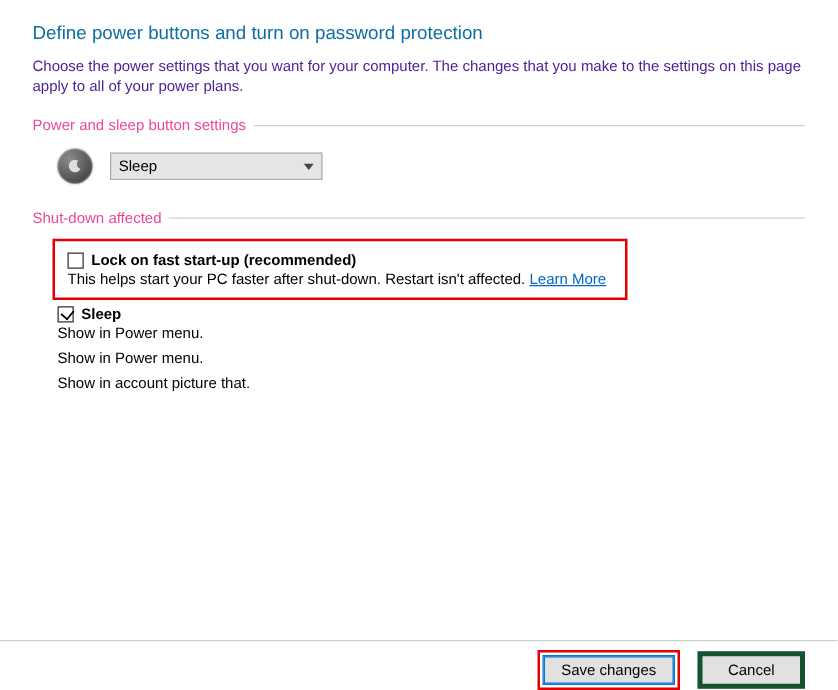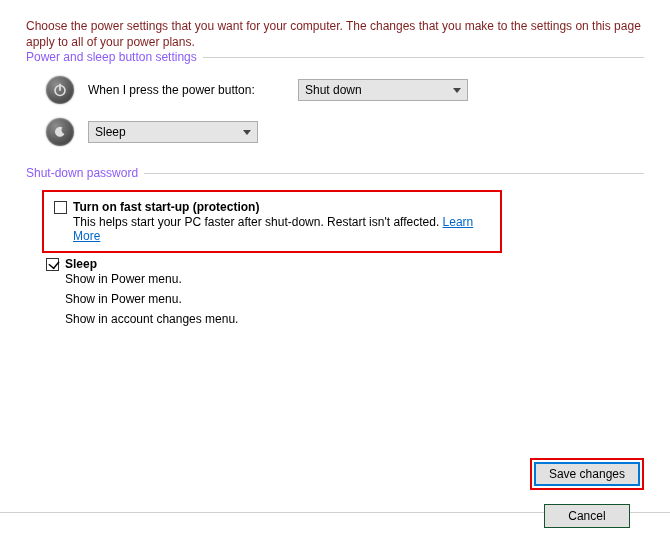--- a/index.html
+++ b/index.html
@@ -15,30 +15,31 @@
   }
   .page {
     padding: 18px 26px 0 26px;
   }
   .title {
     color: #0b6fa4;
     font-size: 15px;
     margin-bottom: 10px;
   }
   .description {
-    color: #7f1d1d;
+    color: #4c1d95;
     line-height: 1.35;
+    margin-bottom: 16px;
   }
   .group-header {
     display: flex;
     align-items: center;
     margin-bottom: 10px;
   }
   .group-header .label {
-    color: #8b5cf6;
+    color: #ec4899;
     padding-right: 6px;
     white-space: nowrap;
   }
   .group-header .line {
     flex: 1;
     height: 1px;
     background: #d0d0d0;
   }
   .button-row {
     display: flex;
@@ -109,123 +110,110 @@
   .checkbox.checked::after {
     content: "";
     position: absolute;
     left: 2px; top: -2px;
     width: 8px; height: 11px;
     border-right: 2px solid #000;
     border-bottom: 2px solid #000;
     transform: rotate(40deg) scale(0.7);
   }
   .cb-title { font-weight: bold; }
-  .indent-sub { margin-left: 19px; margin-bottom: 6px;}
+  .indent-sub { margin-bottom: 6px;}
   .link {
     color: #0066cc;
     text-decoration: underline;
     cursor: pointer;
   }
   .footer-sep {
     position:absolute;
     left:0; right:0;
     top: 512px;
     height:1px;
     background:#d0d0d0;
   }
   .footer {
     position: absolute;
     right: 26px;
-    bottom: 24px;
+    bottom: 0;
     display: flex;
     gap: 14px;
     align-items:center;
-    flex-direction:column;
   }
   .btn {
     background: #e1e1e1;
-    border: 1px solid #14532d;
+    border: 4px solid #14532d;
     padding: 4px 14px;
     min-width: 86px;
     text-align:center;
     box-sizing:border-box;
   }
   .btn-default {
     border: 1px solid #0078d7;
     box-shadow: 0 0 0 1px #0078d7 inset;
   }
   .highlight-btn {
     border: 2px solid #e40000;
     padding: 2px;
   }
 </style>
 </head>
 <body>
 
 <div class="page">
+  <div class="title">Define power buttons and turn on password protection</div>
   <div class="description">Choose the power settings that you want for your computer. The changes that you make to the settings on this page apply to all of your power plans.</div>
 
   <div class="group-header">
     <span class="label">Power and sleep button settings</span>
     <span class="line"></span>
   </div>
 
-  <div class="button-row">
-    <span class="round-icon">
-      <svg width="14" height="14" viewBox="0 0 14 14">
-        <circle cx="7" cy="7.5" r="5" fill="none" stroke="#dedede" stroke-width="1.6"></circle>
-        <line x1="7" y1="1.5" x2="7" y2="7" stroke="#dedede" stroke-width="1.8" stroke-linecap="round"></line>
-      </svg>
-    </span>
-    <span class="row-label">When I press the power button:</span>
-    <div class="select">
-      <span class="value">Shut down</span>
-      <span class="arrow"></span>
-    </div>
-  </div>
 
   <div class="button-row">
     <span class="round-icon">
       <svg width="14" height="14" viewBox="0 0 14 14">
         <path d="M9.5 2.5 A5 5 0 1 0 11.5 9 A4 4 0 0 1 9.5 2.5 Z" fill="#dedede"></path>
       </svg>
     </span>
     <div class="select">
       <span class="value">Sleep</span>
       <span class="arrow"></span>
     </div>
   </div>
 
   <div style="height:8px"></div>
 
   <div class="group-header">
-    <span class="label">Shut-down password</span>
+    <span class="label">Shut-down affected</span>
     <span class="line"></span>
   </div>
 
   <div class="shutdown-list">
     <div class="highlight">
       <div class="cb-row">
         <span class="checkbox"></span>
-        <span class="cb-title">Turn on fast start-up (protection)</span>
+        <span class="cb-title">Lock on fast start-up (recommended)</span>
       </div>
       <div class="indent-sub" style="margin-bottom:0">
         <span>This helps start your PC faster after shut-down. Restart isn't affected. </span><span class="link">Learn More</span>
       </div>
     </div>
 
     <div class="cb-row">
       <span class="checkbox checked"></span>
       <span class="cb-title">Sleep</span>
     </div>
     <div class="indent-sub">Show in Power menu.</div>
 
     <div class="indent-sub">Show in Power menu.</div>
 
-    <div class="indent-sub">Show in account changes menu.</div>
+    <div class="indent-sub">Show in account picture that.</div>
   </div>
 </div>
 
 <div class="footer-sep"></div>
 
 <div class="footer">
   <span class="highlight-btn">
     <div class="btn btn-default">Save changes</div>
   </span>
   <div class="btn">Cancel</div>

